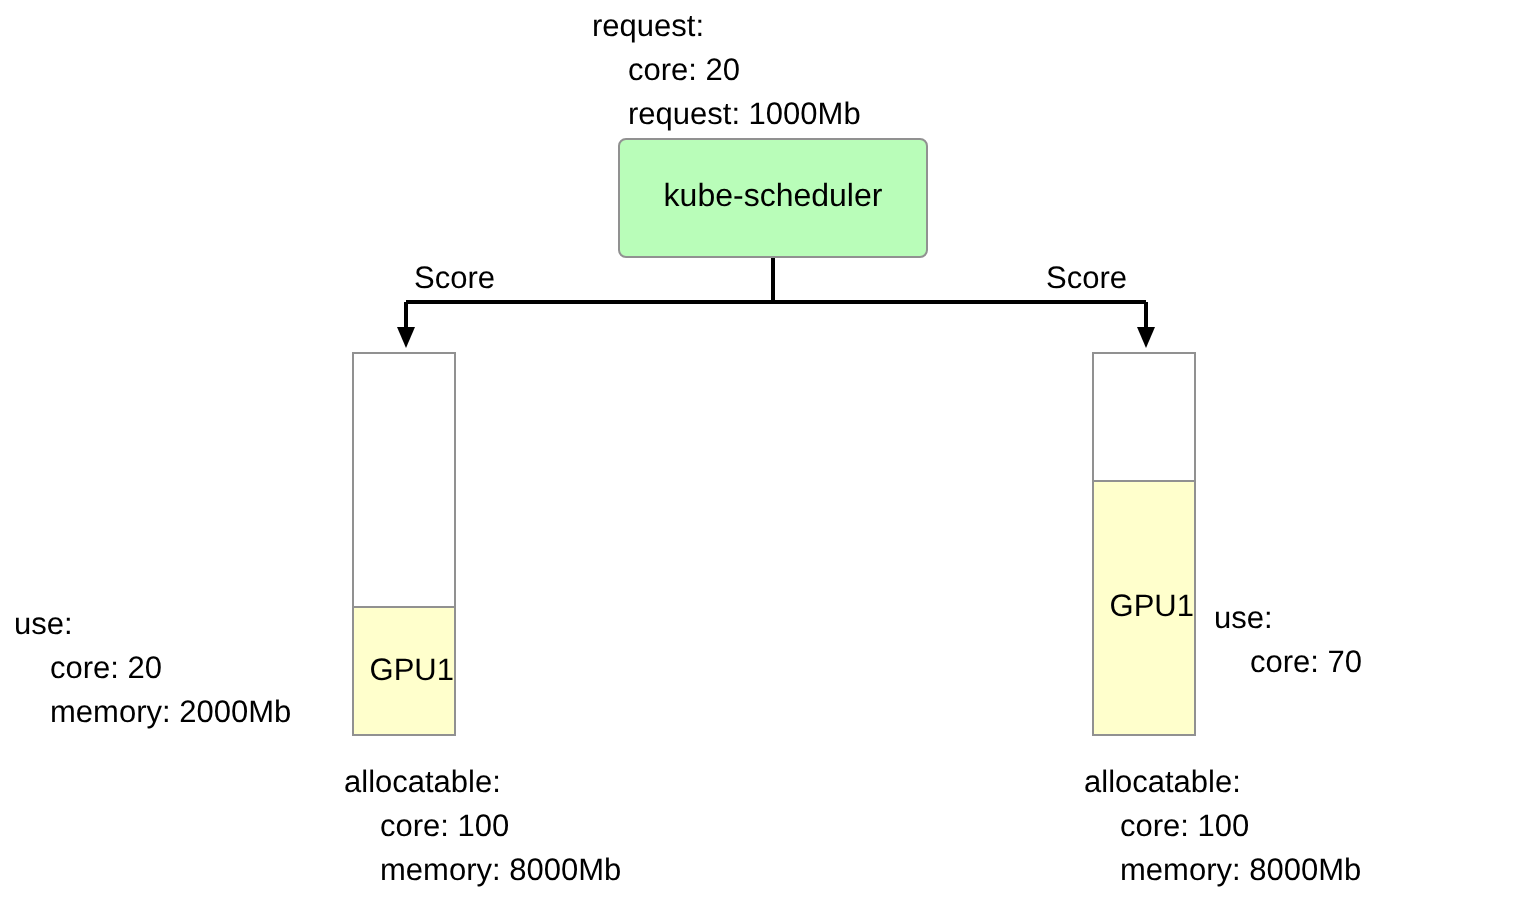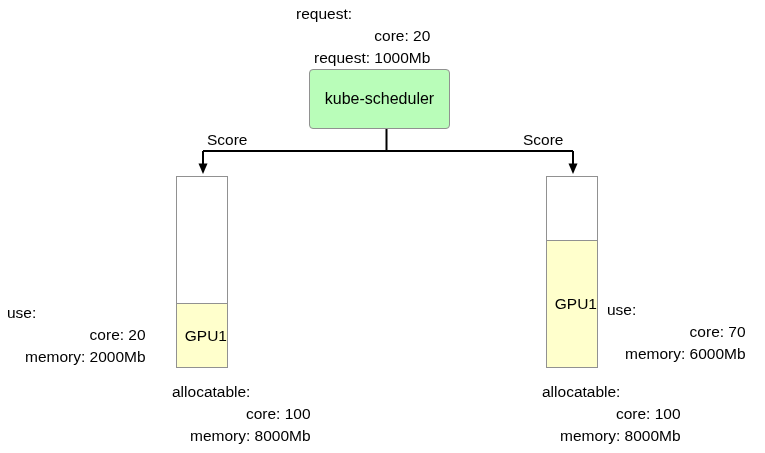--- a/index.html
+++ b/index.html
@@ -17,23 +17,23 @@
     font-family:"Liberation Sans", sans-serif;
     color:var(--text);
     font-size:15.5px;
     line-height:22px;
     overflow:hidden;
   }
   .connectors{position:absolute;left:0;top:0;width:765px;height:453px;}
   .connectors line{stroke:var(--connector);stroke-width:2;}
   .connectors polygon{fill:var(--connector);}
   .textblock{position:absolute;white-space:nowrap;}
-  .indent{padding-left:18px;text-align:right;}
+  .indent{padding-left:18px;}
   .scheduler-box{
-    position:absolute;left:309px;top:69px;width:141px;height:60px;
+    position:absolute;left:309px;top:69px;width:155px;height:60px;
     box-sizing:border-box;
     background:var(--scheduler-fill);
     border:1.5px solid var(--box-border);
     border-radius:4px;
     display:flex;align-items:center;justify-content:center;
     font-size:16px;
   }
   .score{position:absolute;white-space:nowrap;}
   .score-left{left:207px;top:129px;}
   .score-right{left:523px;top:129px;}
@@ -99,21 +99,20 @@
 
   <div class="textblock use-left">
     <div>use:</div>
     <div class="indent">core: 20</div>
     <div class="indent">memory: 2000Mb</div>
   </div>
 
   <div class="textblock use-right">
     <div>use:</div>
     <div class="indent">core: 70</div>
-    <div class="indent">memory: 6000Mb</div>
   </div>
 
   <div class="textblock alloc-left">
     <div>allocatable:</div>
     <div class="indent">core: 100</div>
     <div class="indent">memory: 8000Mb</div>
   </div>
 
   <div class="textblock alloc-right">
     <div>allocatable:</div>

